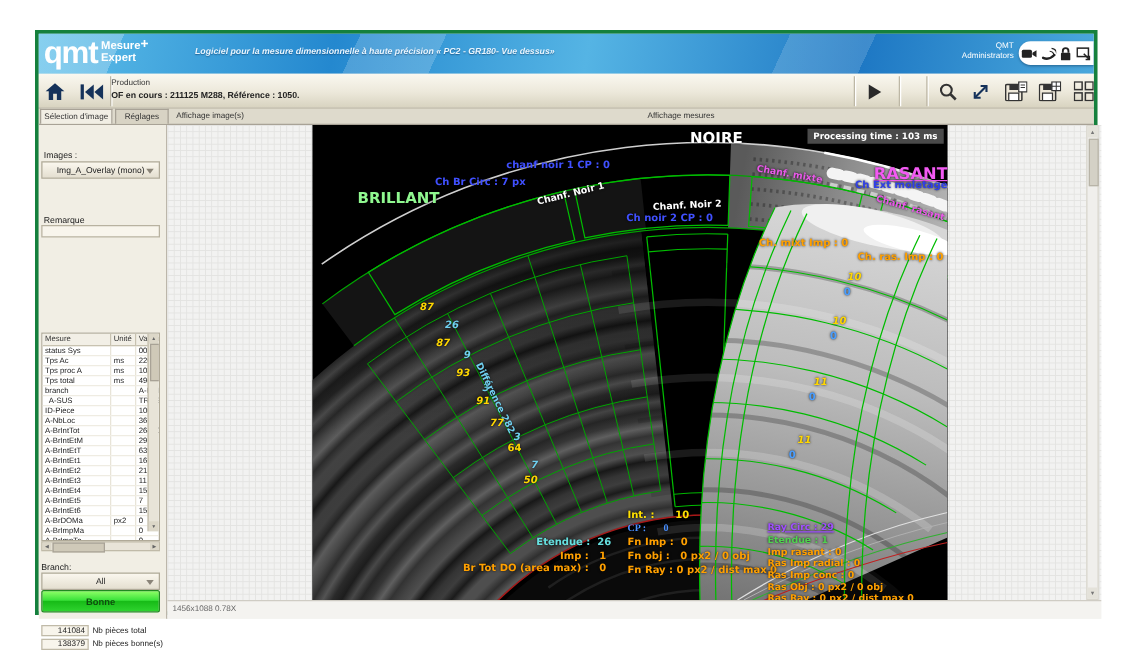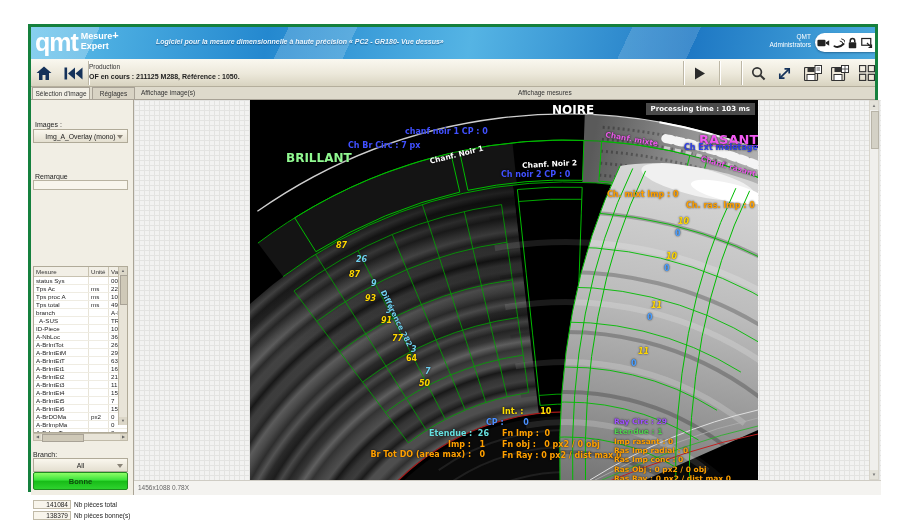--- a/index.html
+++ b/index.html
@@ -553,28 +553,28 @@
             <span class="ov" style="left: 169px; top: 280px; color: rgb(255, 215, 0); font-size: 8px; font-style: italic;">50</span>
             <span class="ov" style="left: 428px; top: 118px; color: rgb(255, 215, 0); font-size: 8px; font-style: italic;">10</span>
             <span class="ov" style="left: 425px; top: 130px; color: rgb(74, 158, 255); font-size: 8px;">0</span>
             <span class="ov" style="left: 416px; top: 153px; color: rgb(255, 215, 0); font-size: 8px; font-style: italic;">10</span>
             <span class="ov" style="left: 414px; top: 165px; color: rgb(74, 158, 255); font-size: 8px;">0</span>
             <span class="ov" style="left: 401px; top: 202px; color: rgb(255, 215, 0); font-size: 8px; font-style: italic;">11</span>
             <span class="ov" style="left: 397px; top: 214px; color: rgb(74, 158, 255); font-size: 8px;">0</span>
             <span class="ov" style="left: 388px; top: 248px; color: rgb(255, 215, 0); font-size: 8px; font-style: italic;">11</span>
             <span class="ov" style="left: 381px; top: 260px; color: rgb(74, 158, 255); font-size: 8px;">0</span>
             <span class="ov" style="left: 252px; top: 308px; color: rgb(255, 224, 0); font-size: 8px;">Int. :      10</span>
-            <span class="ov" style="left: 236px; top: 319px; color: rgb(74, 144, 255); font-size: 8px;">CP :       0</span>
+            <span class="ov" style="left: 252px; top: 319px; color: rgb(74, 144, 255); font-size: 8px; font-family: Liberation Serif, serif;">CP :       0</span>
             <span class="ov" style="left: 252px; top: 330px; color: rgb(255, 160, 0); font-size: 8px;">Fn Imp :  0</span>
             <span class="ov" style="left: 252px; top: 341px; color: rgb(255, 160, 0); font-size: 8px;">Fn obj :   0 px2 / 0 obj</span>
             <span class="ov" style="left: 252px; top: 352px; color: rgb(255, 160, 0); font-size: 8px;">Fn Ray : 0 px2 / dist max 0</span>
             <span class="ov" style="right: 269px; top: 330px; color: rgb(102, 224, 224); font-size: 8px;">Etendue :  26</span>
             <span class="ov" style="right: 273px; top: 341px; color: rgb(255, 160, 0); font-size: 8px;">Imp :   1</span>
             <span class="ov" style="right: 273px; top: 351px; color: rgb(255, 160, 0); font-size: 8px;">Br Tot DO (area max) :   0</span>
-            <span class="ov" style="left: 364px; top: 318px; color: rgb(160, 80, 255); font-size: 7.5px;">Ray Circ : 29</span>
+            <span class="ov" style="left: 364px; top: 318px; color: rgb(160, 80, 255); font-size: 7.5px; text-decoration: underline;">Ray Circ : 29</span>
             <span class="ov" style="left: 364px; top: 328px; color: rgb(80, 208, 80); font-size: 7.5px;">Etendue : 1</span>
             <span class="ov" style="left: 364px; top: 338px; color: rgb(255, 160, 0); font-size: 7.5px;">Imp rasant : 0</span>
             <span class="ov" style="left: 364px; top: 347px; color: rgb(255, 160, 0); font-size: 7.5px;">Ras Imp radial : 0</span>
             <span class="ov" style="left: 364px; top: 356px; color: rgb(255, 160, 0); font-size: 7.5px;">Ras Imp conc : 0</span>
             <span class="ov" style="left: 364px; top: 366px; color: rgb(255, 160, 0); font-size: 7.5px;">Ras Obj : 0 px2 / 0 obj</span>
             <span class="ov" style="left: 364px; top: 375px; color: rgb(255, 160, 0); font-size: 7.5px;">Ras Ray : 0 px2 / dist max 0</span>
           </div>
       <div class="processing-badge">Processing time : 103 ms</div>
     </div>
 

